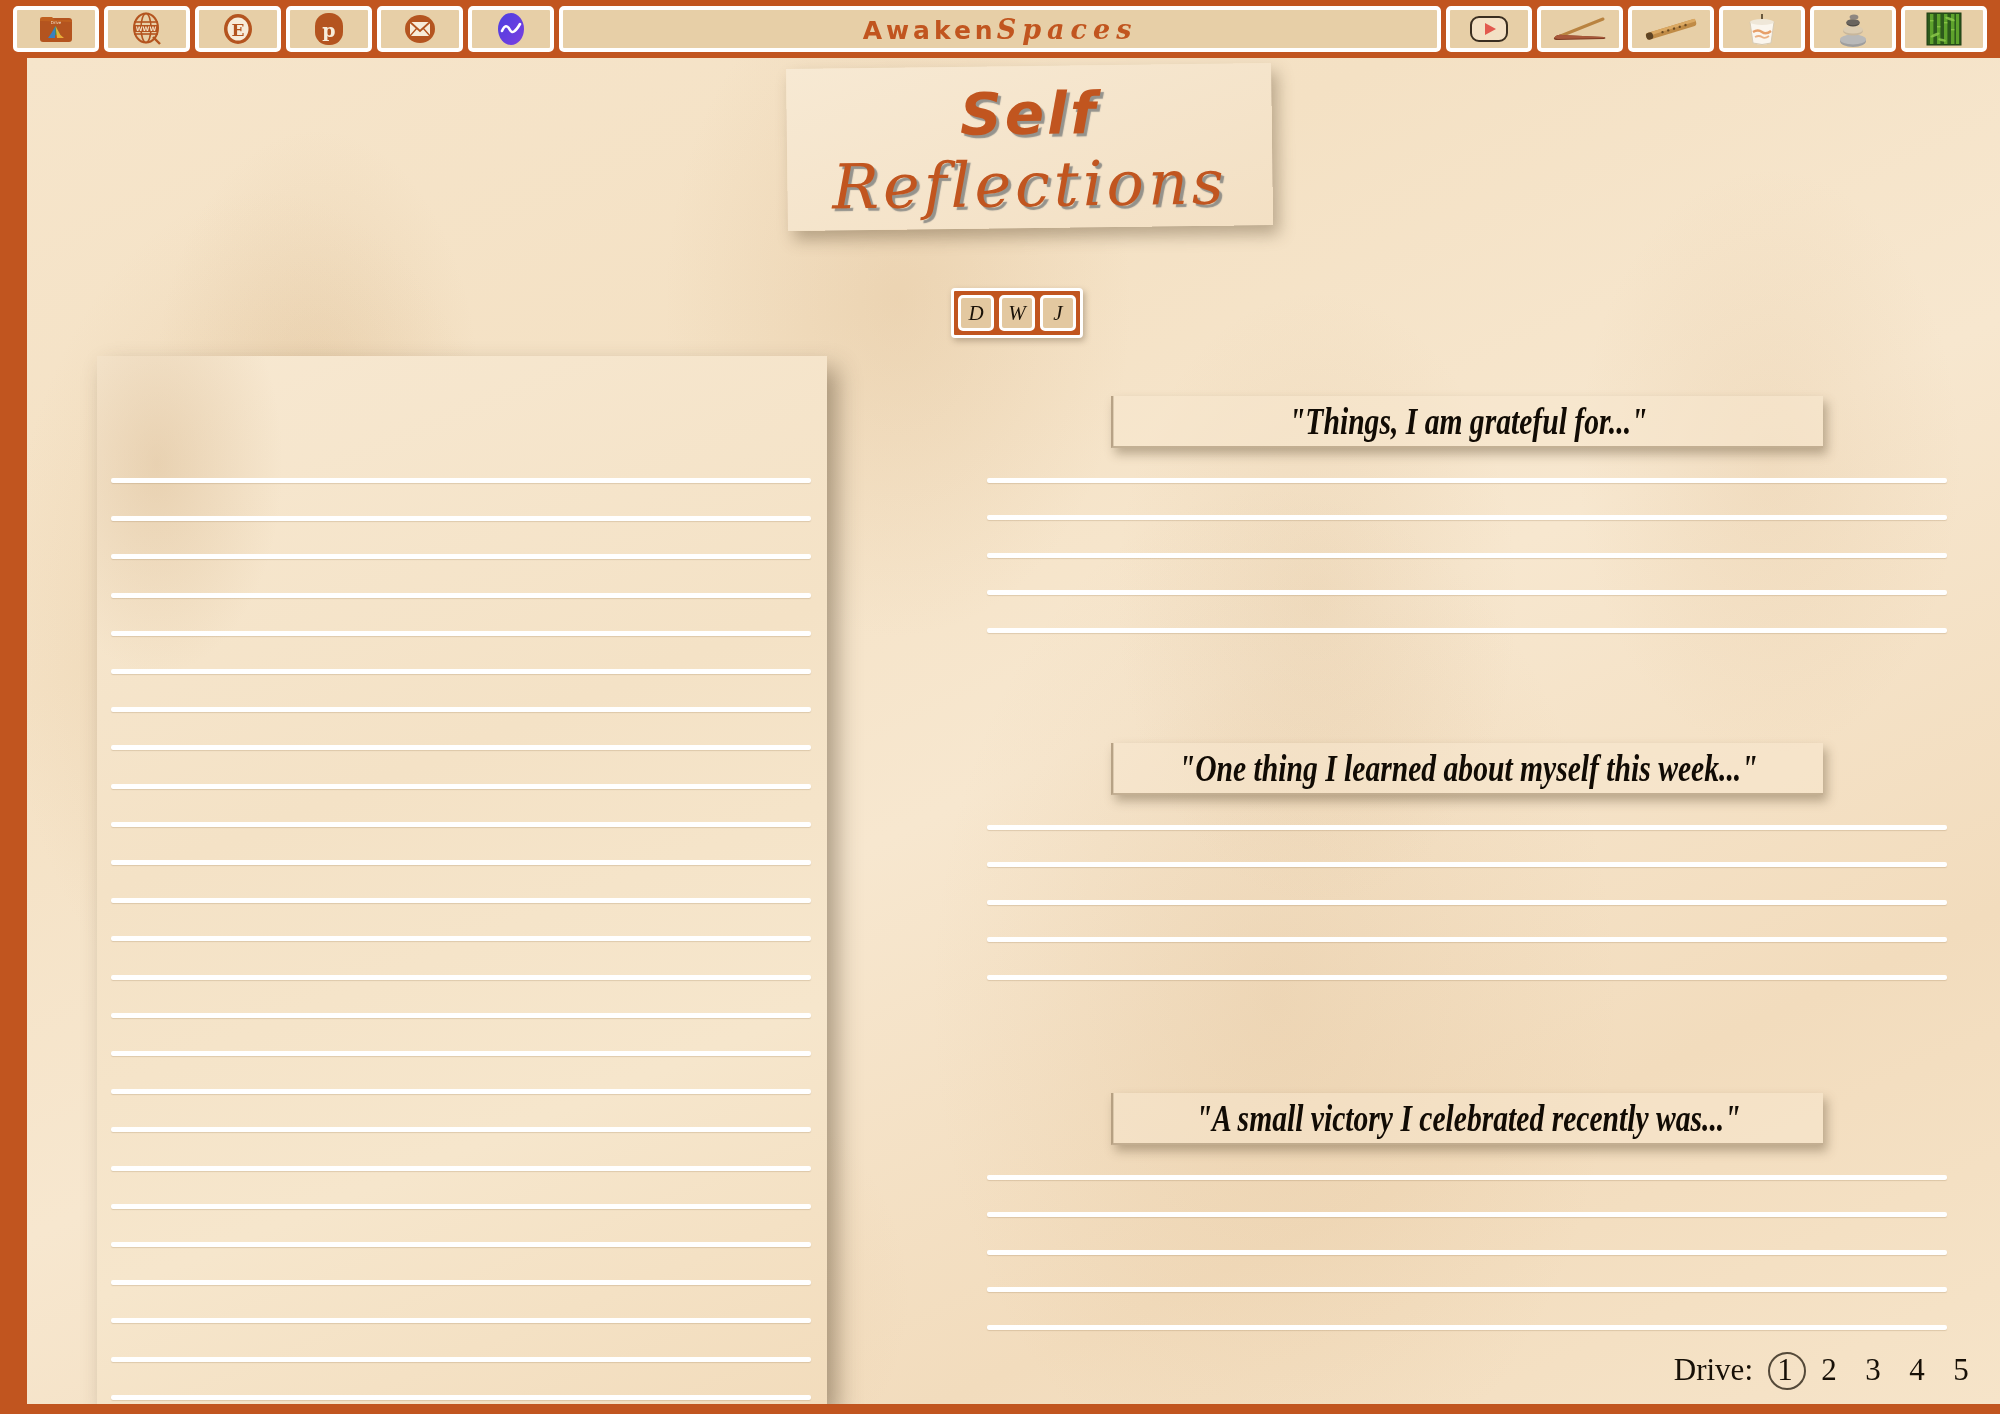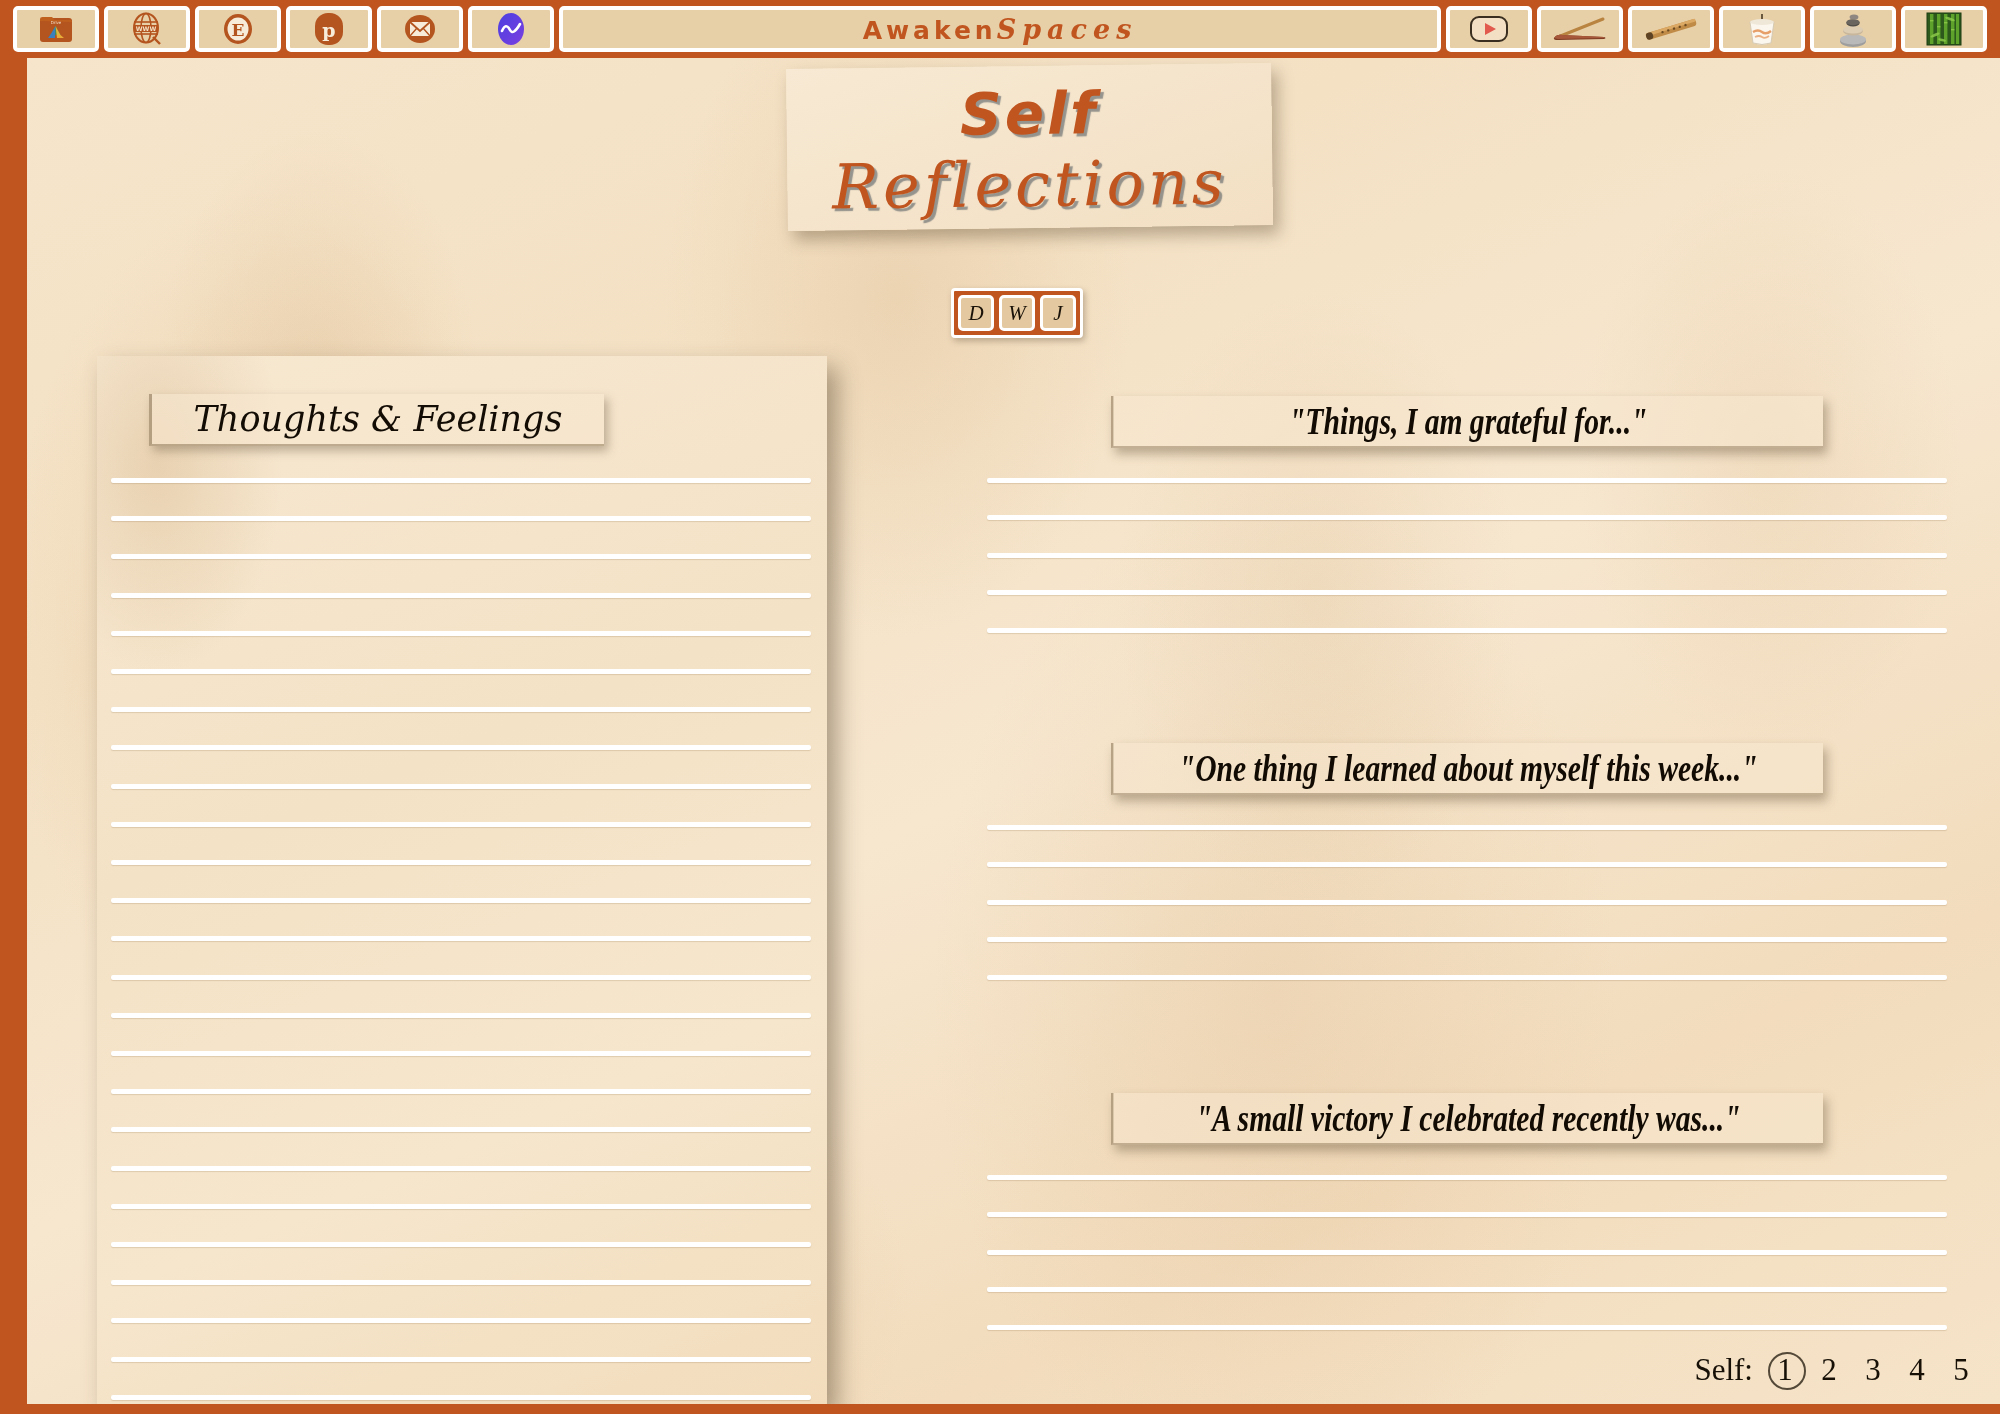--- a/index.html
+++ b/index.html
@@ -337,21 +337,20 @@
     <div id="mode-tabs">
       <div class="mode-tab">D</div>
       <div class="mode-tab">W</div>
       <div class="mode-tab">J</div>
     </div>
 
     <div id="left-card">
       <div class="card-shade"></div>
     </div>
 
-    <div class="section-head" id="left-head">Thoughts &amp; Feelings</div>
 
     <div class="lines" id="left-lines" style="left:84px;top:420px;width:700px;height:910px;">
         <div class="rule" style="top: 0px;"></div>
         <div class="rule" style="top: 38.2px;"></div>
         <div class="rule" style="top: 76.4px;"></div>
         <div class="rule" style="top: 114.6px;"></div>
         <div class="rule" style="top: 152.8px;"></div>
         <div class="rule" style="top: 191px;"></div>
         <div class="rule" style="top: 229.2px;"></div>
         <div class="rule" style="top: 267.4px;"></div>
@@ -395,21 +394,21 @@
     <div class="prompt-head" id="p3" style="left:995px;top:1035px;width:890px;">"A small victory I celebrated recently was..."</div>
     <div class="lines" id="r3-lines" style="left:960px;top:1117px;width:960px;height:190px;">
         <div class="rule" style="top: 0px;"></div>
         <div class="rule" style="top: 37.4px;"></div>
         <div class="rule" style="top: 74.8px;"></div>
         <div class="rule" style="top: 112.2px;"></div>
         <div class="rule" style="top: 149.6px;"></div>
       </div>
 
     <div id="week-bar">
-      <span class="wk-label">Self:</span>
+      <span class="wk-label">Drive:</span>
       <span class="wk sel">1</span>
       <span class="wk">2</span>
       <span class="wk">3</span>
       <span class="wk">4</span>
       <span class="wk">5</span>
     </div>
 
   </div>
 </div>
 

